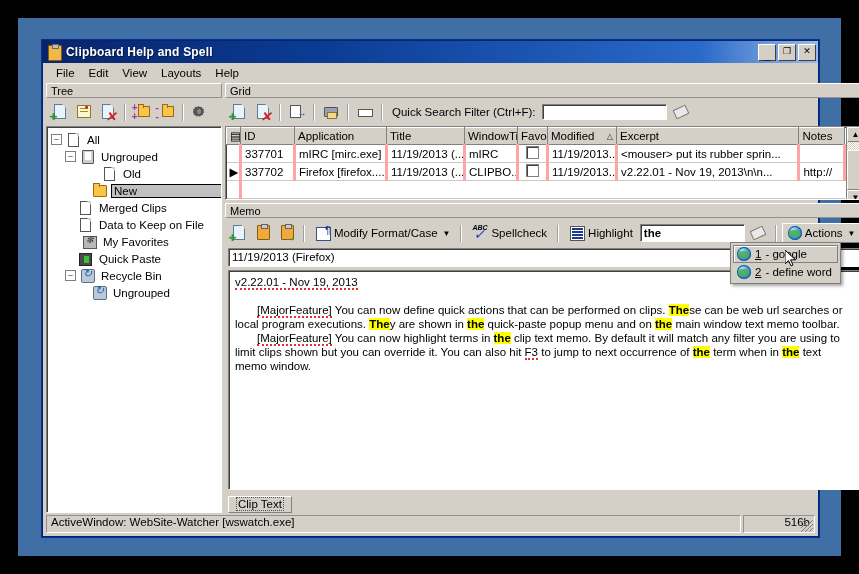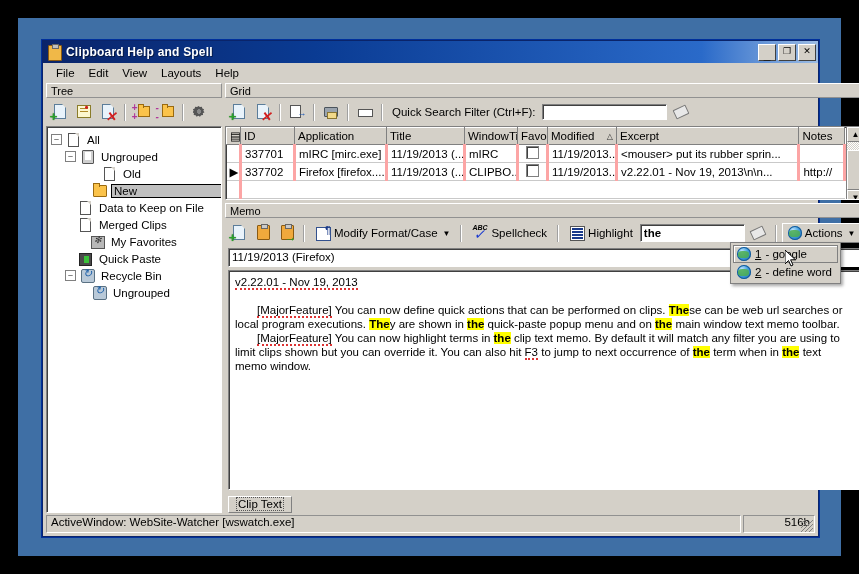--- a/index.html
+++ b/index.html
@@ -426,32 +426,32 @@
                 <i class="folder-ico"></i>
               </span>
             <span class="tlabel" style="min-width:108px;">New</span>
           </div>
 
           <div class="tnode" style="padding-left:16px">
             <span class="spacer9"></span>
             <span class="ticon">
                 <i class="doc-ico"></i>
               </span>
-            <span class="tlabel">Data to Keep on File</span>
+            <span class="tlabel">Merged Clips</span>
           </div>
 
           <div class="tnode" style="padding-left:16px">
             <span class="spacer9"></span>
             <span class="ticon">
                 <i class="doc-ico"></i>
               </span>
-            <span class="tlabel">Merged Clips</span>
-          </div>
-
-          <div class="tnode" style="padding-left:28px">
+            <span class="tlabel">Data to Keep on File</span>
+          </div>
+
+          <div class="tnode" style="padding-left:20px">
             <span class="spacer9"></span>
             <span class="ticon">
                 <i class="fav-ico"></i>
               </span>
             <span class="tlabel">My Favorites</span>
           </div>
 
           <div class="tnode" style="padding-left:16px">
             <span class="spacer9"></span>
             <span class="ticon">

